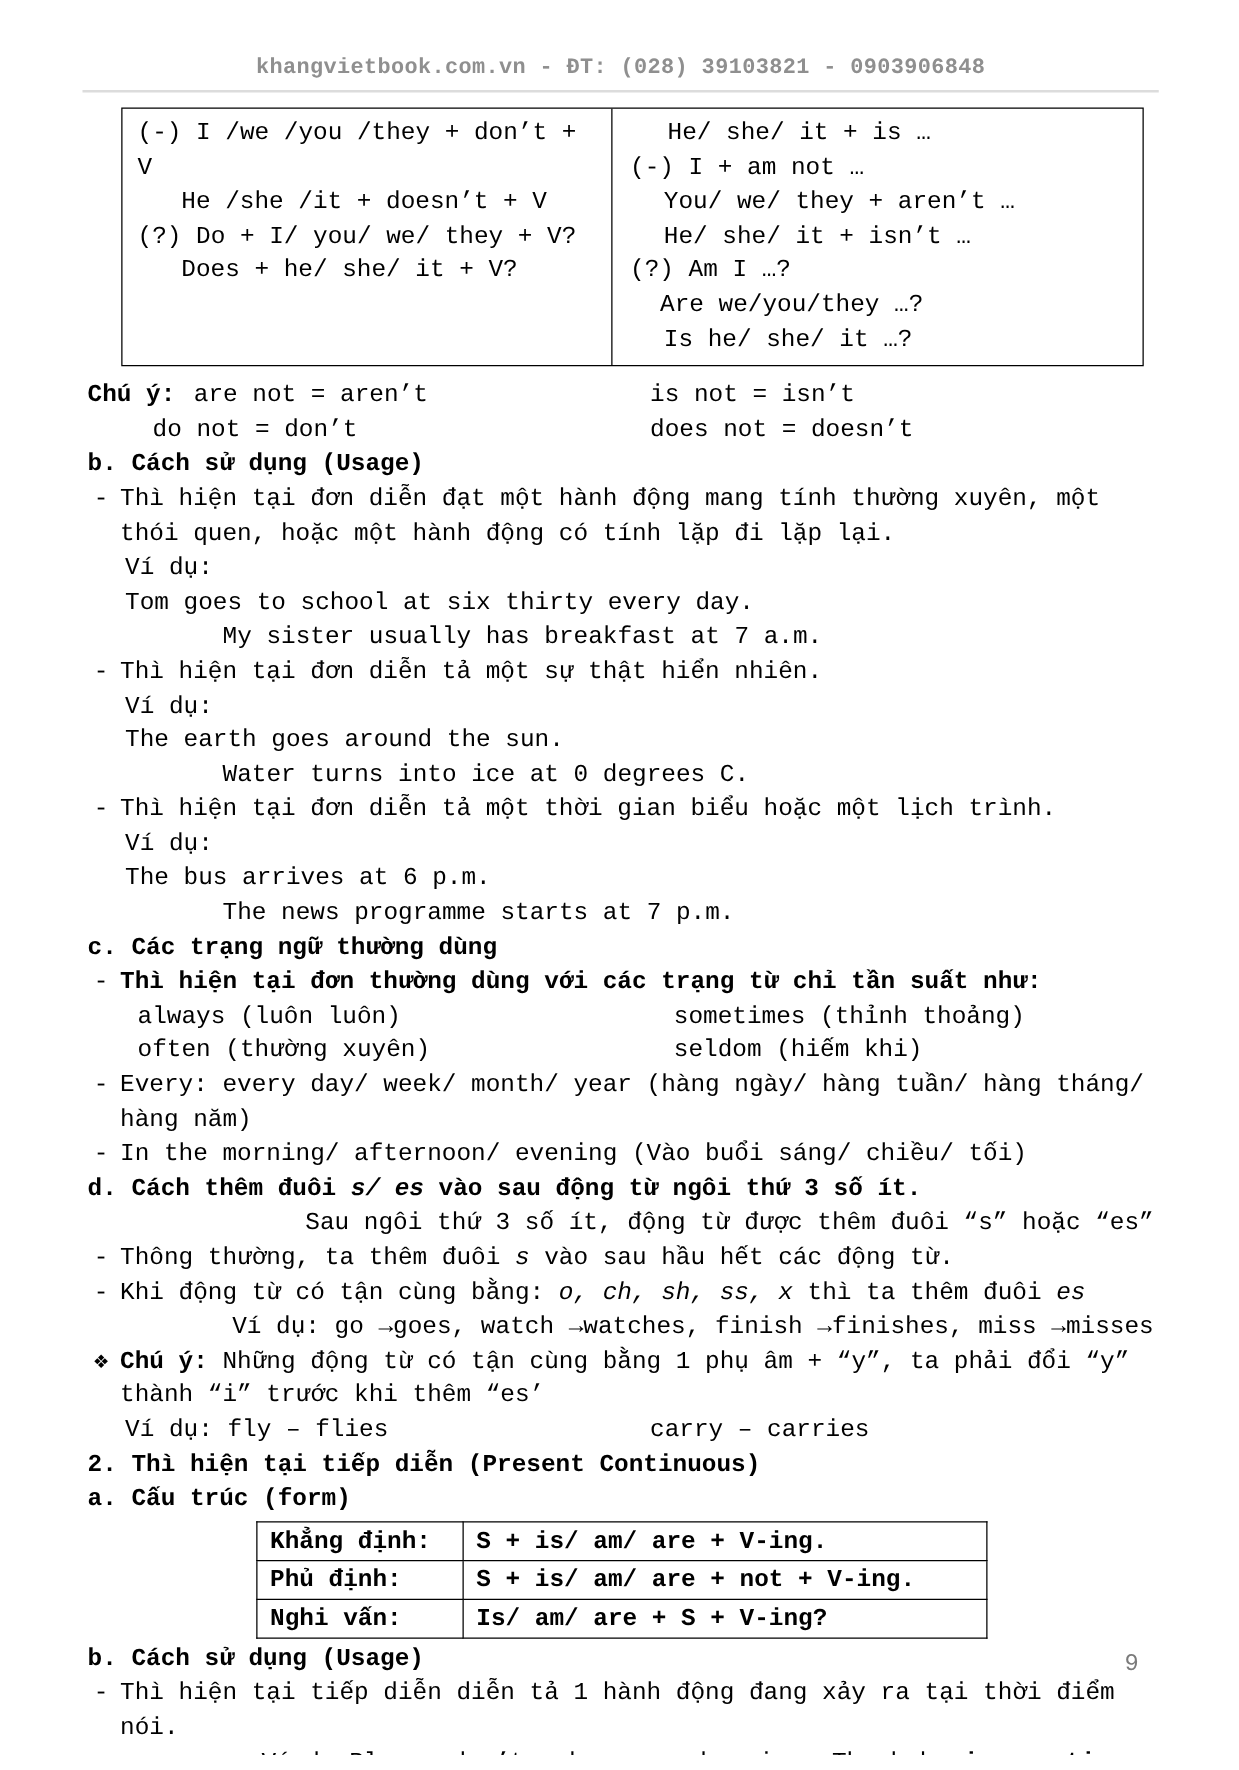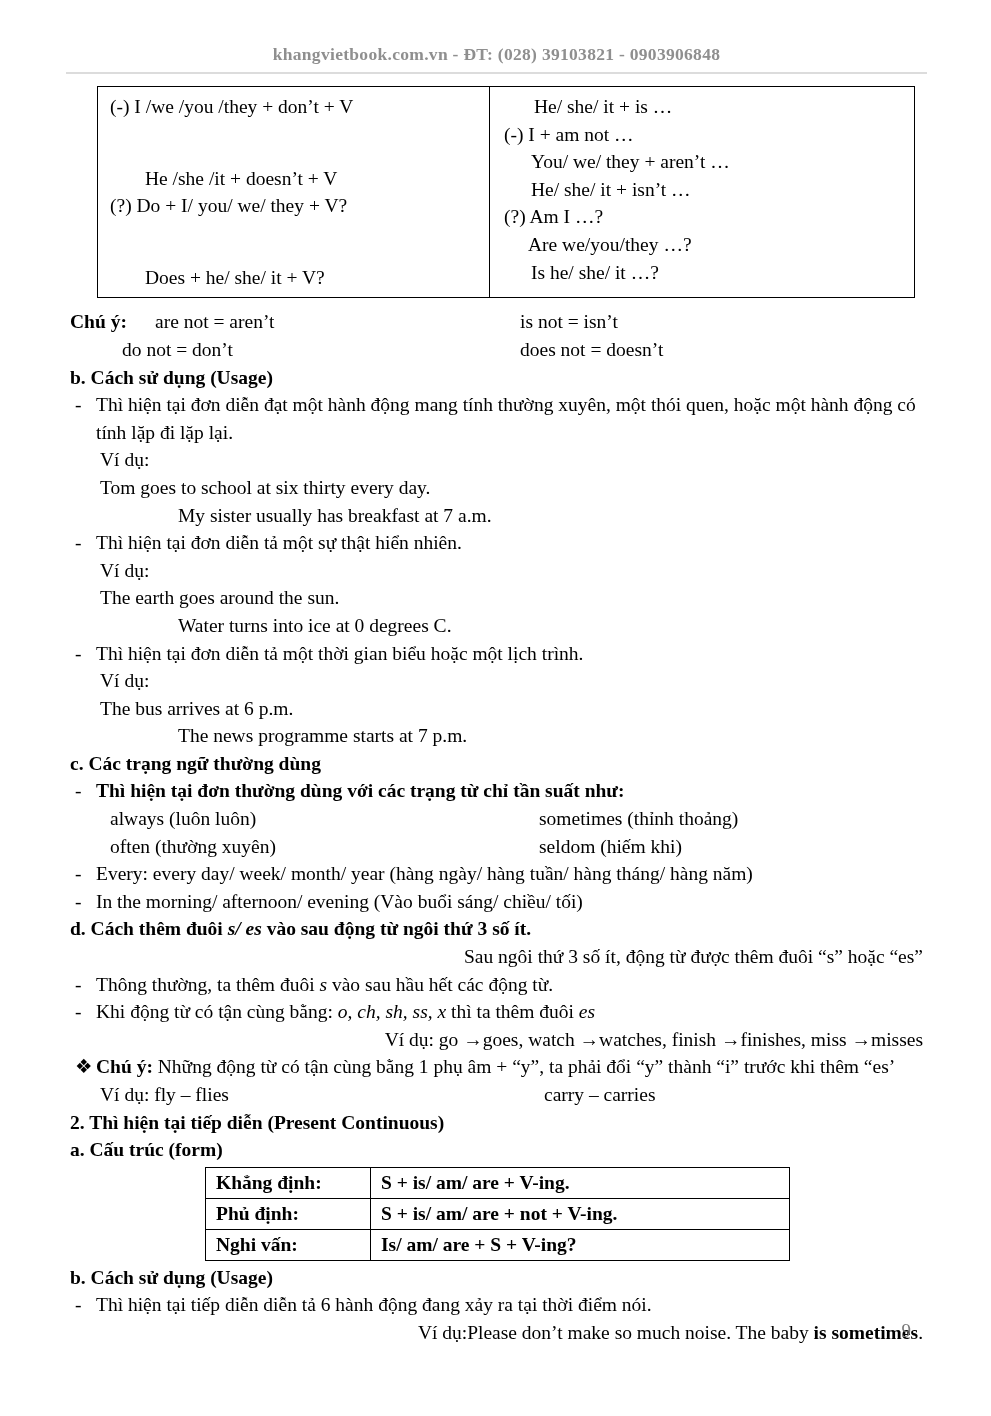--- a/index.html
+++ b/index.html
@@ -1,21 +1,21 @@
 <!DOCTYPE html>
 <html><head>
 <meta charset="utf-8">
 <style>
   * { margin:0; padding:0; box-sizing:border-box; }
   html,body { background:#ffffff; }
   .page {
     position:relative;
     width:991px; height:1404px;
     background:#ffffff;
-    font-family:Liberation Serif, serif;
+    font-family:Liberation Mono, monospace;
     font-size:19.5px;
     color:#000;
     padding:42px 68px 0 70px;
     overflow:hidden;
   }
   .doc-header {
     text-align:center;
     color:#8f8f8f;
     font-weight:bold;
     font-size:17.5px;
@@ -37,21 +37,21 @@
     display:flex;
     width:818px;
     margin:0 0 10px 27px;
     border:1.6px solid #000;
   }
   .t1-left  { width:392px; padding:6px 8px 6px 12px; border-right:1.6px solid #000; }
   .t1-right { flex:1; padding:6px 8px 6px 14px; }
   .ind-a { padding-left:30px; }
   .ind-b { padding-left:27px; }
   .ind-c { padding-left:24px; }
-  .ind-l { padding-left:35px;margin-top:44px; }
+  .ind-l { padding-left:35px; }
 
   
   .note-row { display:flex; }
   .note-label { width:85px; font-weight:bold; }
   .note-label-sm { width:52px; }
   .note-c1 { width:365px; }
   .note-c1-w { width:398px; }
   .note-c2 { flex:1; }
 
   
@@ -65,21 +65,21 @@
   .ex .ext { flex:1; }
   .ex2 { padding-left:108px; }
   .sub { padding-left:30px;text-align:right; }
 
   
   .adv { display:flex; padding-left:40px;gap:36px; }
   .adv .c1 { width:393px; }
   .adv .c2 { flex:1; }
 
   
-  .pair { display:flex; padding-left:30px;gap:24px; }
+  .pair { display:flex; padding-left:30px; }
   .pair .c1 { width:420px; }
   .pair .c2 { flex:1; }
 
   
   .t2 {
     width:585px;
     margin:3px 0 3px 135px;
     border-collapse:collapse;
   }
   .t2 td {
@@ -238,21 +238,21 @@
       <tr>
         <td class="lab">Nghi vấn:</td>
         <td>Is/ am/ are + S + V-ing?</td>
       </tr>
     </tbody>
   </table>
 
   <div class="line b">b. Cách sử dụng  (Usage)</div>
   <div class="line bullet">
     <span class="dash">-</span>
-    <span class="bt">Thì hiện tại tiếp diễn diễn tả 6 hành động đang xảy ra tại thời điểm nói.</span>
+    <span class="bt">Thì hiện tại tiếp diễn diễn tả 1 hành động đang xảy ra tại thời điểm nói.</span>
   </div>
   <div class="line sub">
     <span>Ví dụ:Please don’t make so much noise. The baby </span><span class="b">is sometimes</span><span>.</span>
   </div>
 
   <div class="page-number">9</div>
 
 </div>
 
 </body></html>

